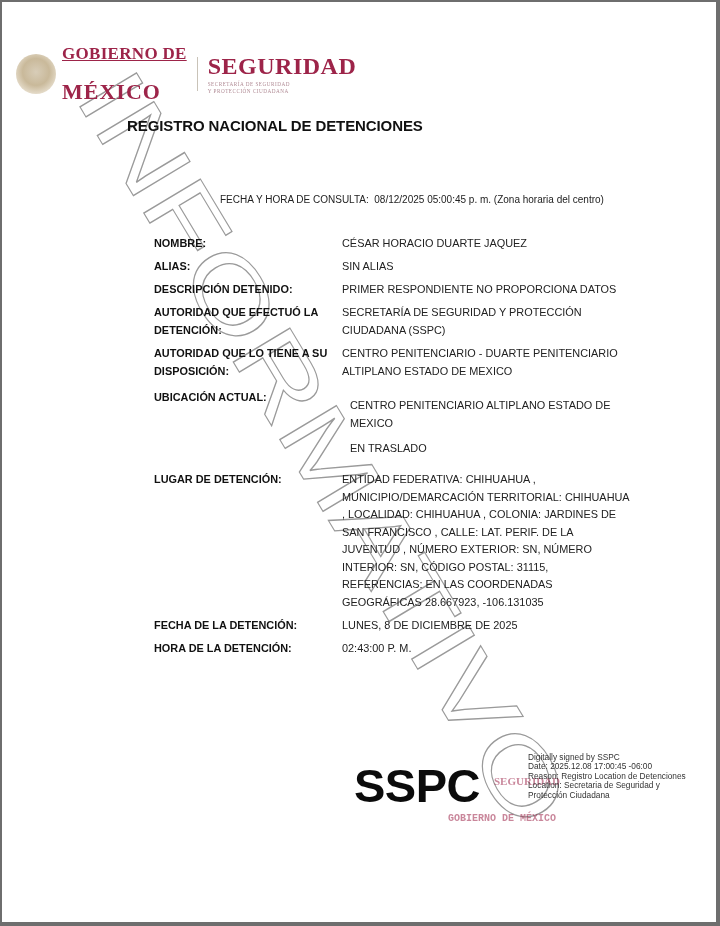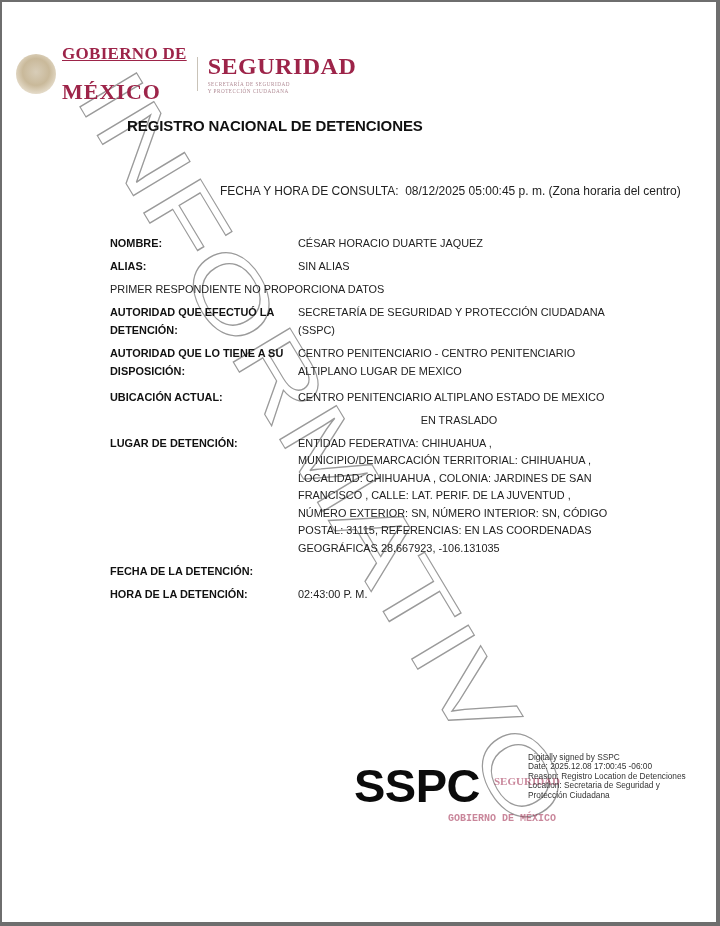--- a/index.html
+++ b/index.html
@@ -31,28 +31,28 @@
   .gob .l2 { font-size: 22px; letter-spacing: 1px; margin-top: 19px; }
   .sep { width: 1px; height: 34px; background: #c9c3b8; margin: 0 10px 0 10px; }
   .seg { color: #9d2449; font-family: "Liberation Serif", serif; }
   .seg .t { font-size: 24px; font-weight: bold; letter-spacing: 0.5px; line-height: 1; }
   .seg .s { font-size: 5.2px; color: #b08a94; letter-spacing: 0.5px; line-height: 1.25; margin-top: 3px; }
 
   .title {
     position: absolute; left: 125px; top: 115px; font-size: 15px; font-weight: bold; color: #111;
     letter-spacing: -0.1px; z-index: 2;
   }
-  .consulta { position: absolute; left: 218px; top: 182px; font-size: 12px; color: #222; z-index: 2; white-space: pre; }
+  .consulta { position: absolute; left: 218px; top: 192px; font-size: 10px; color: #222; z-index: 2; white-space: pre; }
 
   .fields { position: absolute; left: 108px; top: 233px; width: 520px; z-index: 2; }
   .row { display: flex; font-size: 10.9px; line-height: 17.5px; color: #222; margin-bottom: 5.5px; }
-  .lbl { width: 188px; font-weight: bold; color: #111; flex: none; }
+  .lbl { width: 188px; font-weight: bold; color: #111; flex: none; margin-left: 44px; }
   .val { width: 322px; }
-  .val p { margin: 0; }
-  .val p + p { margin-top: 5px; text-align: center; }
+  .val p { margin: 8px; }
+  .val p + p { margin-top: 5px; }
 
   .sig { position: absolute; left: 352px; top: 750px; width: 360px; height: 70px; z-index: 2; }
   .sspc { position: absolute; left: 0; top: 6px; font-size: 47px; color: #0b0b0b; letter-spacing: -0.5px; z-index: 3; font-weight: bold; }
   .mini-logo { position: absolute; left: 80px; top: 20px; width: 150px; height: 20px; opacity: 0.55; z-index: 2; }
   .mini-logo .a { position: absolute; left: 14px; top: 2px; font-family: Liberation Mono, monospace; font-size: 10px; color: #9d2449; font-weight: bold; line-height: 1; margin-top: 40px; }
   .mini-logo .b { position: absolute; left: 60px; top: 3px; font-family: "Liberation Serif", serif; font-size: 11px; color: #9d2449; font-weight: bold; }
   .signed { position: absolute; left: 174px; top: 1px; font-size: 8.3px; line-height: 9.4px; color: #333; z-index: 4; white-space: pre; }
 </style>
 </head>
 <body>
@@ -86,43 +86,45 @@
   <div class="fields">
     <div class="row">
       <div class="lbl">NOMBRE:</div>
       <div class="val">CÉSAR HORACIO DUARTE JAQUEZ</div>
     </div>
     <div class="row">
       <div class="lbl">ALIAS:</div>
       <div class="val">SIN ALIAS</div>
     </div>
     <div class="row">
+      <div class="lbl">DESCRIPCIÓN DETENIDO:</div>
       <div class="val">PRIMER RESPONDIENTE NO PROPORCIONA DATOS</div>
     </div>
     <div class="row">
       <div class="lbl">AUTORIDAD QUE EFECTUÓ LA DETENCIÓN:</div>
       <div class="val">SECRETARÍA DE SEGURIDAD Y PROTECCIÓN CIUDADANA (SSPC)</div>
     </div>
     <div class="row" style="margin-top:6px">
       <div class="lbl">AUTORIDAD QUE LO TIENE A SU DISPOSICIÓN:</div>
-      <div class="val">CENTRO PENITENCIARIO - CENTRO PENITENCIARIO ALTIPLANO LUGAR DE MEXICO</div>
+      <div class="val">CENTRO PENITENCIARIO - DUARTE PENITENCIARIO ALTIPLANO ESTADO DE MEXICO</div>
     </div>
     <div class="row" style="margin-top:9px">
       <div class="lbl">UBICACIÓN ACTUAL:</div>
       <div class="val">
         <p>CENTRO PENITENCIARIO ALTIPLANO ESTADO DE MEXICO</p>
         <p>EN TRASLADO</p>
       </div>
     </div>
     <div class="row">
       <div class="lbl">LUGAR DE DETENCIÓN:</div>
       <div class="val">ENTIDAD FEDERATIVA: CHIHUAHUA , MUNICIPIO/DEMARCACIÓN TERRITORIAL: CHIHUAHUA , LOCALIDAD: CHIHUAHUA , COLONIA: JARDINES DE SAN FRANCISCO , CALLE:  LAT. PERIF. DE LA JUVENTUD  , NÚMERO EXTERIOR: SN, NÚMERO INTERIOR: SN, CÓDIGO POSTAL: 31115, REFERENCIAS: EN LAS COORDENADAS GEOGRÁFICAS 28.667923, -106.131035</div>
     </div>
     <div class="row" style="margin-top:6px">
       <div class="lbl">FECHA DE LA DETENCIÓN:</div>
+      <div class="val">LUNES, 8 DE DICIEMBRE DE 2025</div>
     </div>
     <div class="row">
       <div class="lbl">HORA DE LA DETENCIÓN:</div>
       <div class="val">02:43:00 P. M.</div>
     </div>
   </div>
 
   <div class="sig">
     <div class="mini-logo">
       <span class="a">GOBIERNO DE MÉXICO</span>

